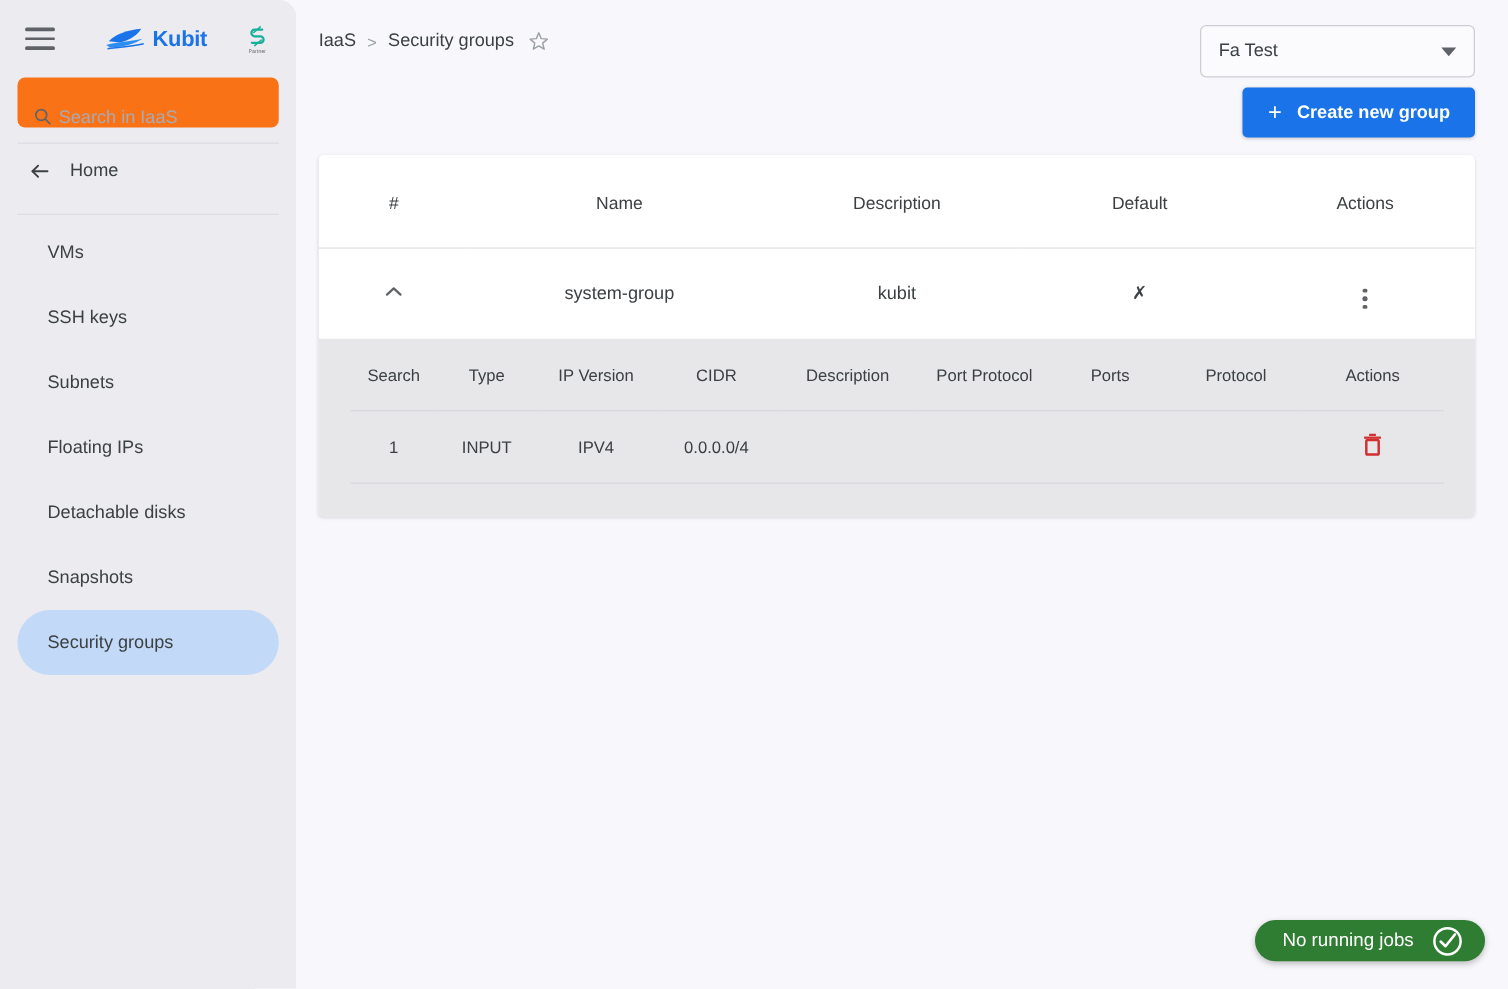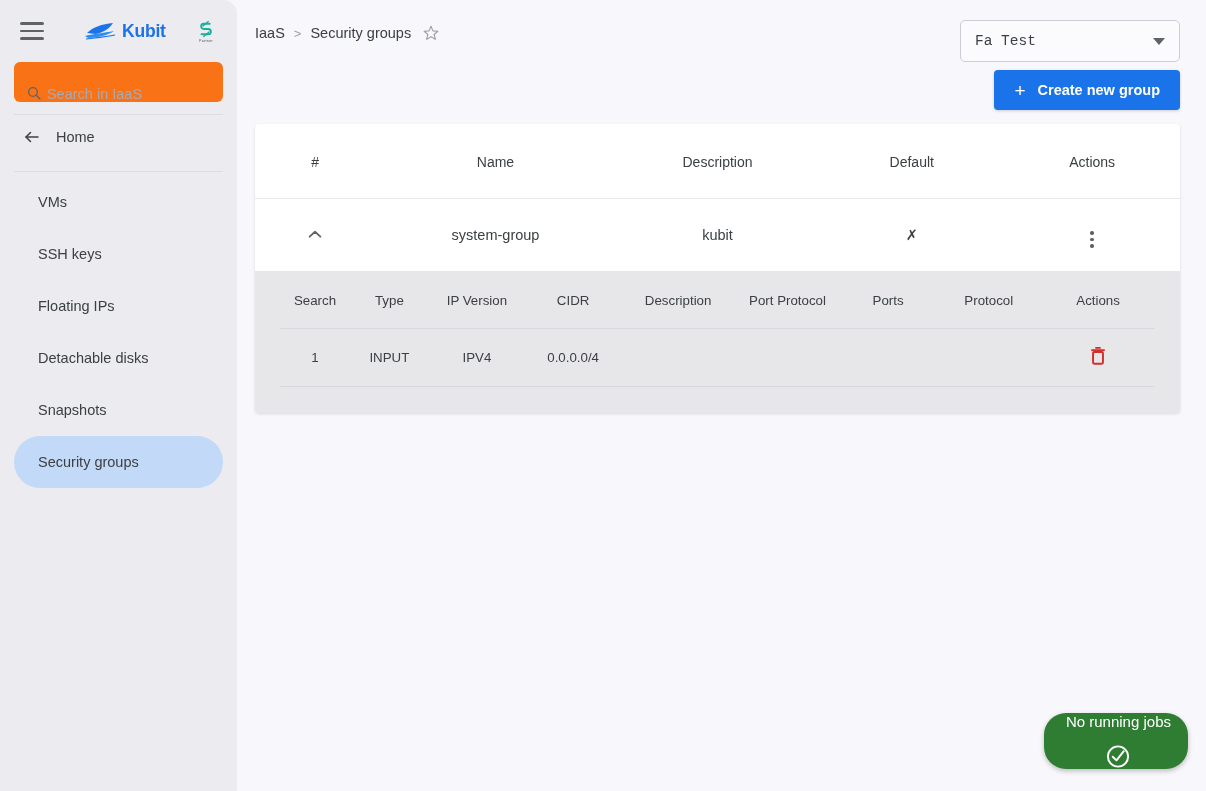--- a/index.html
+++ b/index.html
@@ -80,21 +80,21 @@
   }
   .breadcrumb { display: flex; align-items: center; gap: 9px; padding-top: 4px; }
   .crumb { font-size: 14.5px; color: #3c4043; cursor: pointer; }
   .crumb-sep { color: #9aa0a6; font-size: 13px; }
   .star-icon { cursor: pointer; margin-left: 2px; }
 
   .project-select {
     margin-left: auto; width: 220px; height: 42px;
     background: #fbfbfe; border: 1px solid #cdcdd6; border-radius: 5px;
     display: flex; align-items: center; padding: 0 14px;
-    font-size: 14.5px; color: #3c4043; cursor: pointer; font-family: Liberation Mono, monospace;
+    font-size: 14.5px; color: #3c4043; cursor: pointer;
   }
   .caret { margin-left: auto; width: 0; height: 0;
     border-left: 6px solid transparent; border-right: 6px solid transparent;
     border-top: 7px solid #5f6368; }
 
   .action-row { display: flex; justify-content: flex-end; padding: 8px 26px 0 0; }
   .btn-primary {
     background: #1a73e8; color: #fff; border: none; border-radius: 4px;
     height: 40px; padding: 0 20px; display: flex; align-items: center; gap: 12px;
     font-size: 14.5px; font-weight: bold; cursor: pointer;
@@ -134,25 +134,24 @@
   }
   .subtable td {
     font-size: 13.3px; color: #3c4043; text-align: center;
     padding: 17px 4px; border-bottom: 1px solid #d8d8dd; height: 54px;
   }
   .trash { cursor: pointer; }
 
   .jobs-pill {
     position: absolute; right: 18px; bottom: 22px;
     background: #2f7d32; color: #fff; border-radius: 22px;
-    height: 56px; padding: 0 17px 0 22px;
+    height: 33px; padding: 0 17px 0 22px;
     display: flex; align-items: center; gap: 14px;
     font-size: 15px; cursor: pointer;
     box-shadow: 0 2px 5px rgba(0,0,0,0.25);
-    flex-direction: column;
   }
 </style>
 </head>
 <body>
 
 <div class="app">
 
   <aside class="sidebar">
 
     <div class="brandbar">
@@ -199,20 +198,23 @@
     </div>
 
     <div class="divider"></div>
 
     <nav class="nav">
       <div class="nav-item">
         <span>VMs</span>
       </div>
       <div class="nav-item">
         <span>SSH keys</span>
+      </div>
+      <div class="nav-item">
+        <span>Subnets</span>
       </div>
       <div class="nav-item">
         <span>Floating IPs</span>
       </div>
       <div class="nav-item">
         <span>Detachable disks</span>
       </div>
       <div class="nav-item">
         <span>Snapshots</span>
       </div>

